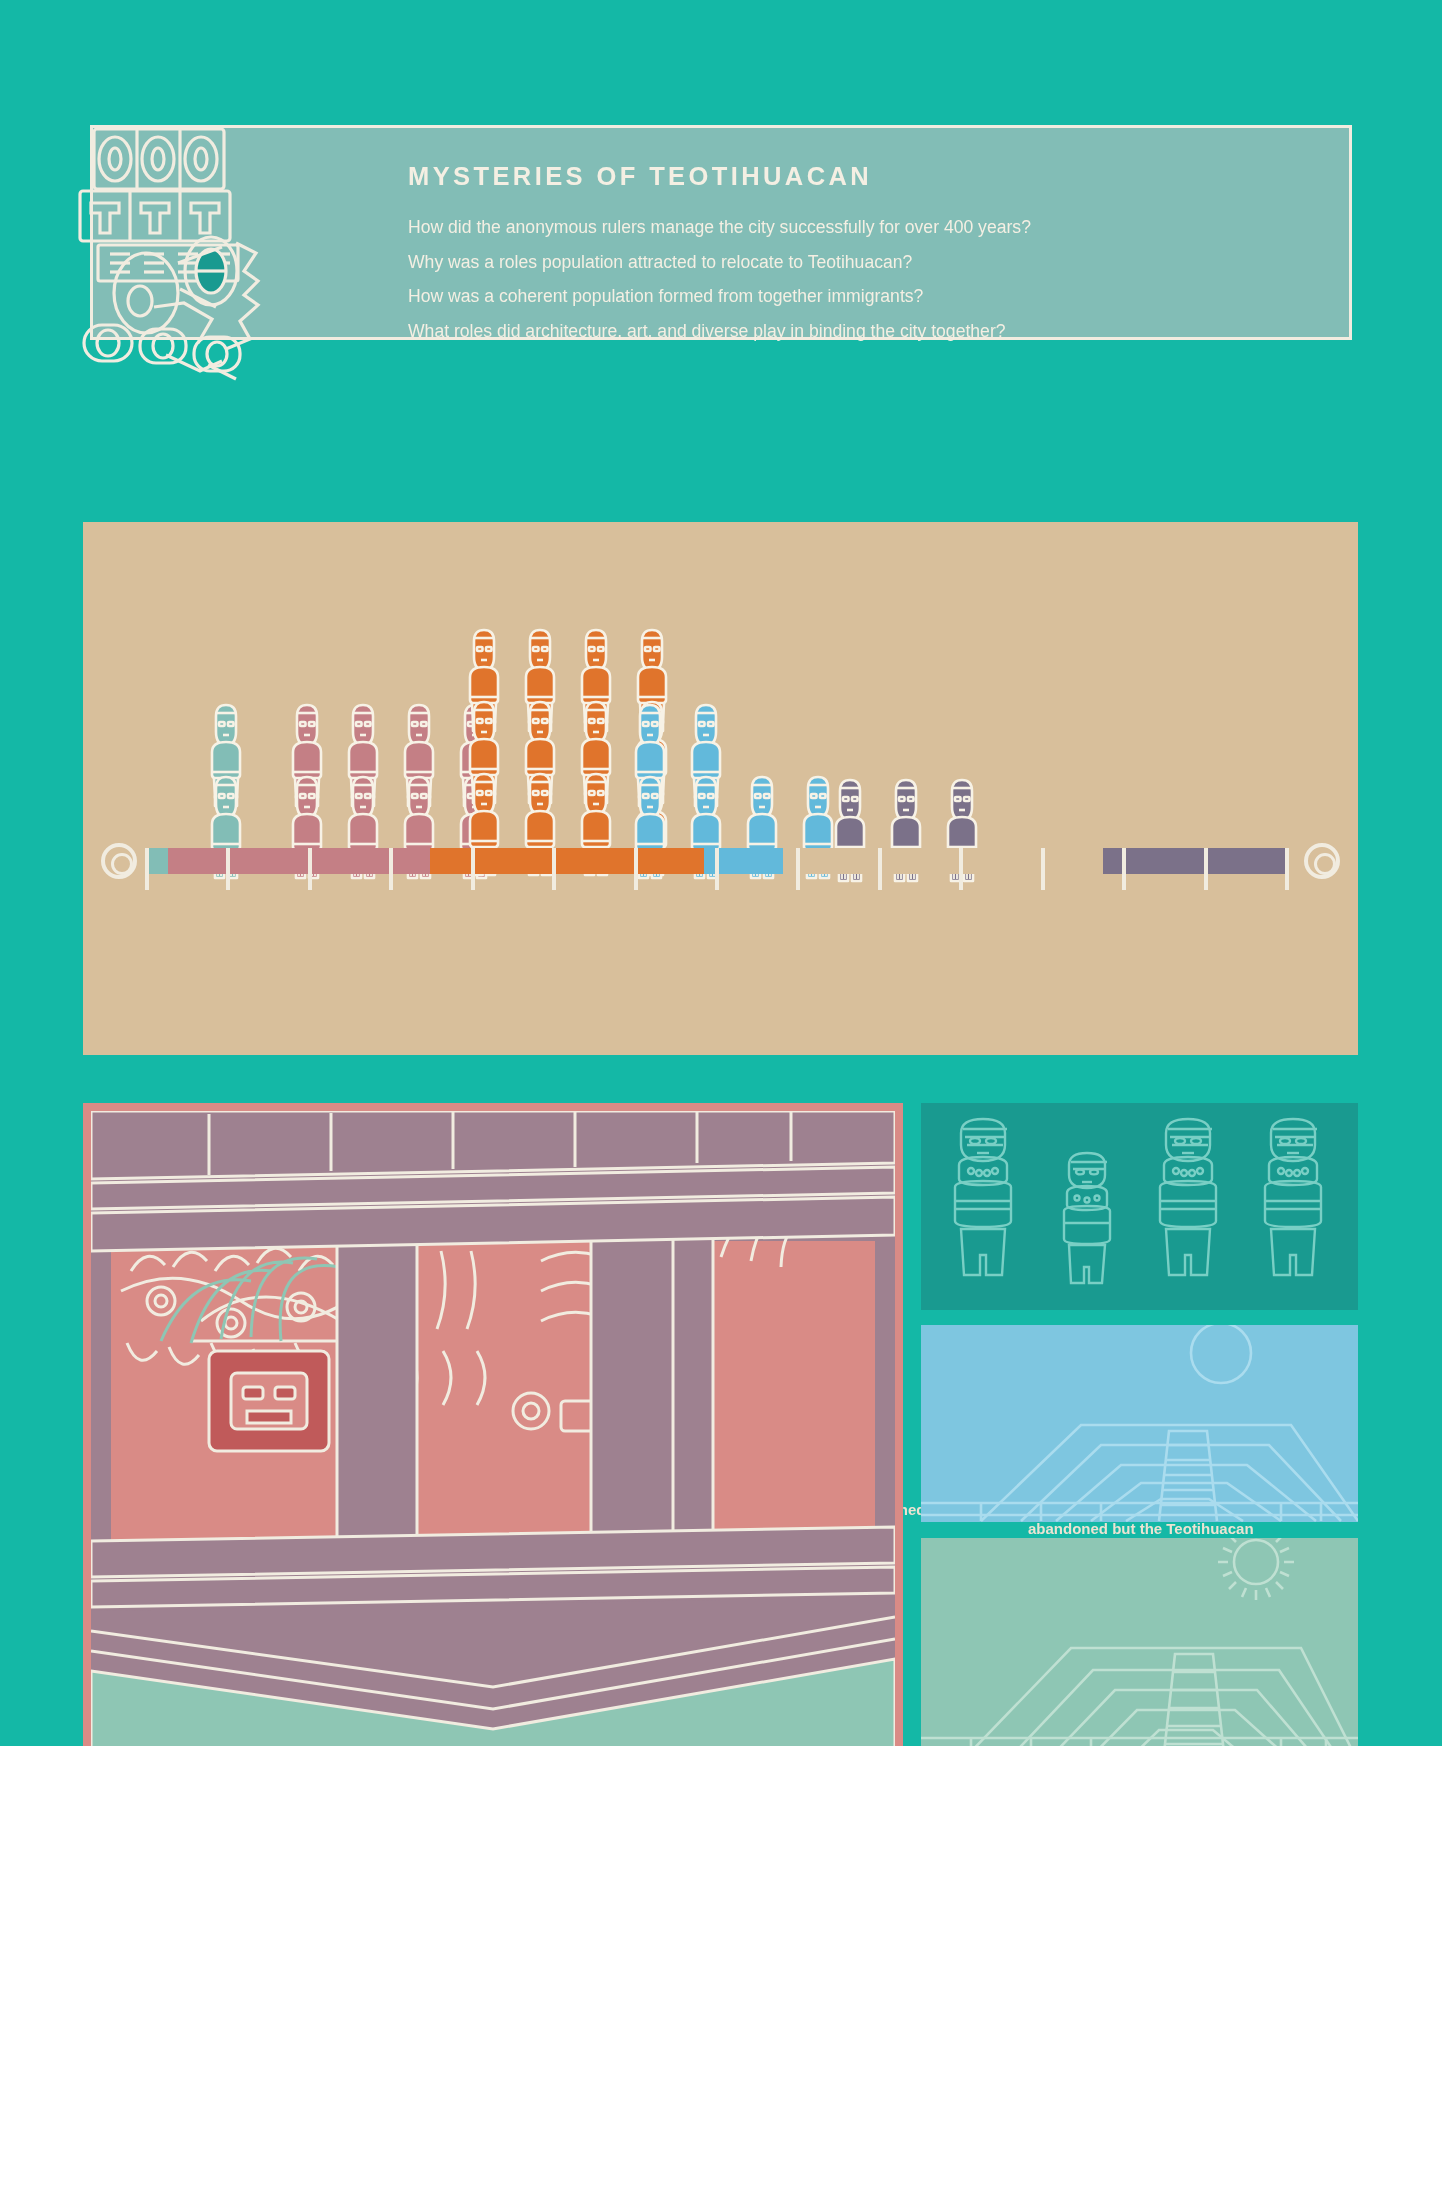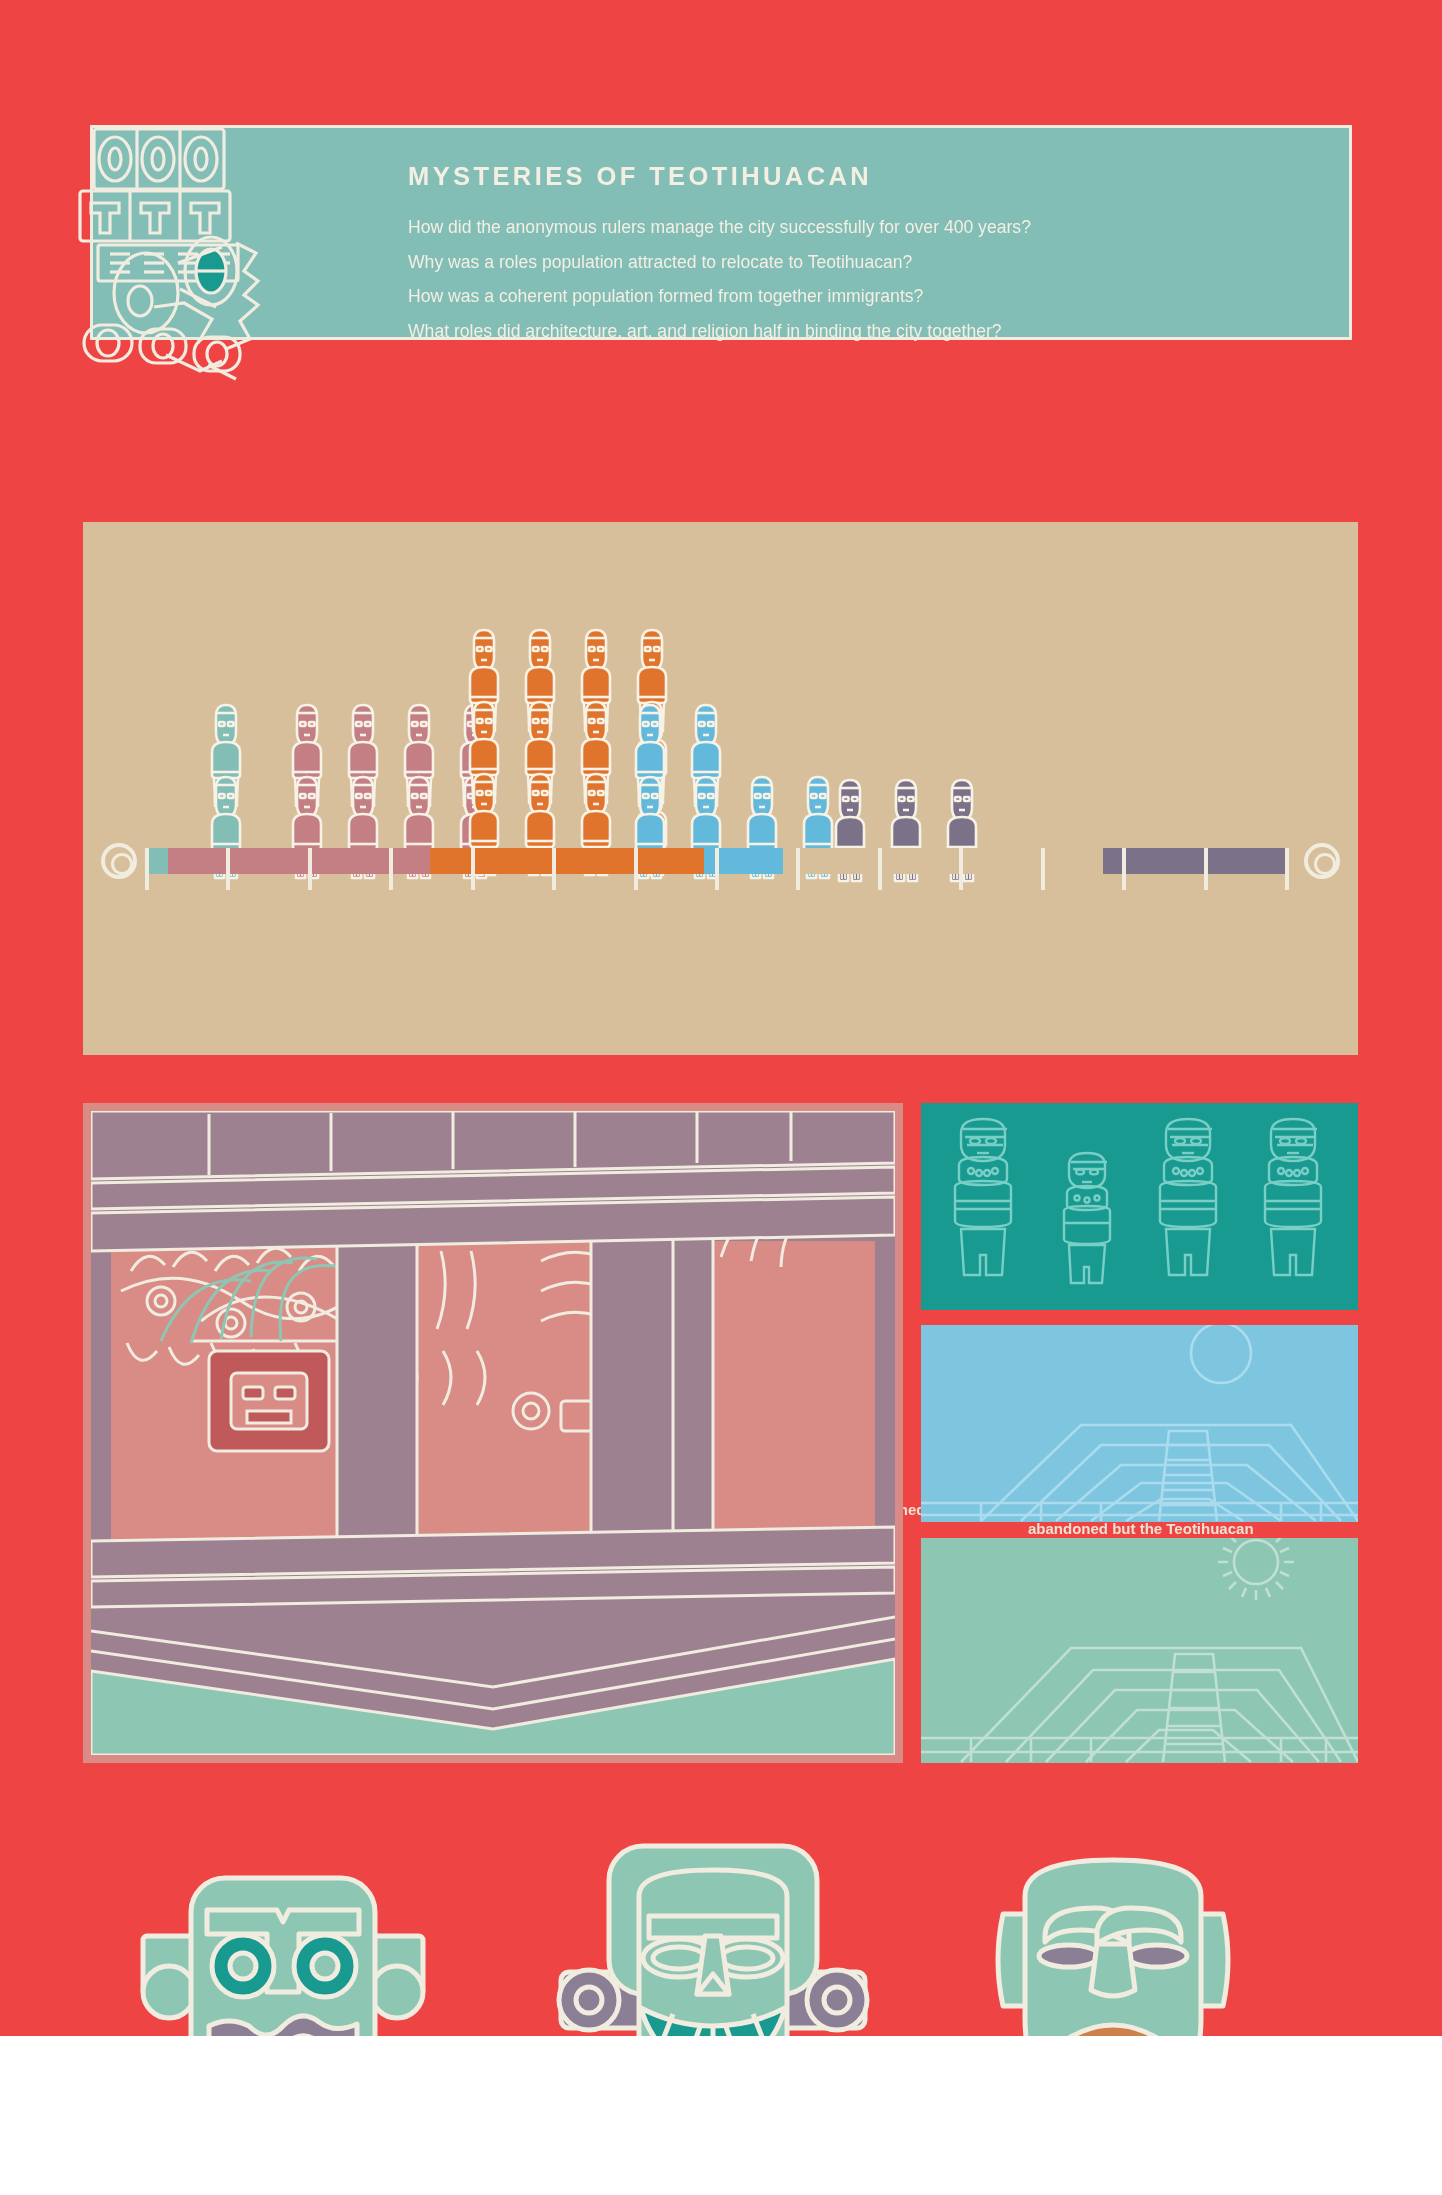--- a/index.html
+++ b/index.html
@@ -4,22 +4,22 @@
 <style>
   * { box-sizing: border-box; margin: 0; padding: 0; }
   html, body {
     width: 1442px;
     background: #ffffff;
     font-family: "Liberation Sans", sans-serif;
   }
   .page {
     position: relative;
     width: 1442px;
-    height: 2036px;
-    background: #ef4444;
+    height: 1746px;
+    background: #14b8a6;
     overflow: hidden;
   }
 
   
   .header-band {
     position: absolute;
     left: 90px; top: 125px;
     width: 1262px; height: 215px;
     background: #82bdb6;
     border: 3px solid #f1ece0;
@@ -226,21 +226,21 @@
           <path d="M150 272 l28 14"></path>
         </g>
       </svg>
     </div>
 
     <div class="header-text">
       <div class="header-title">MYSTERIES OF TEOTIHUACAN</div>
       <div class="header-q">How did the anonymous rulers manage the city successfully for over 400 years?</div>
       <div class="header-q">Why was a roles population attracted to relocate to Teotihuacan?</div>
       <div class="header-q">How was a coherent population formed from together immigrants?</div>
-      <div class="header-q">What roles did architecture, art, and religion half in binding the city together?</div>
+      <div class="header-q">What roles did architecture, art, and diverse play in binding the city together?</div>
     </div>
   </div>
 
   <div class="timeline-panel">
 
     <div class="figures-area" id="figures-area">
         <div class="fig" style="left: 124px; top: 180px;"><svg viewBox="0 0 38 108" width="38" height="108">
             <g fill="#82bdb6" stroke="#f7f2e6" stroke-width="2.6" stroke-linejoin="round">
               <path d="M9 14 q0 -11 10 -11 q10 0 10 11 l0 16 q0 13 -10 13 q-10 0 -10 -13 z"></path>
               <path d="M10 11 h18" fill="none"></path>

